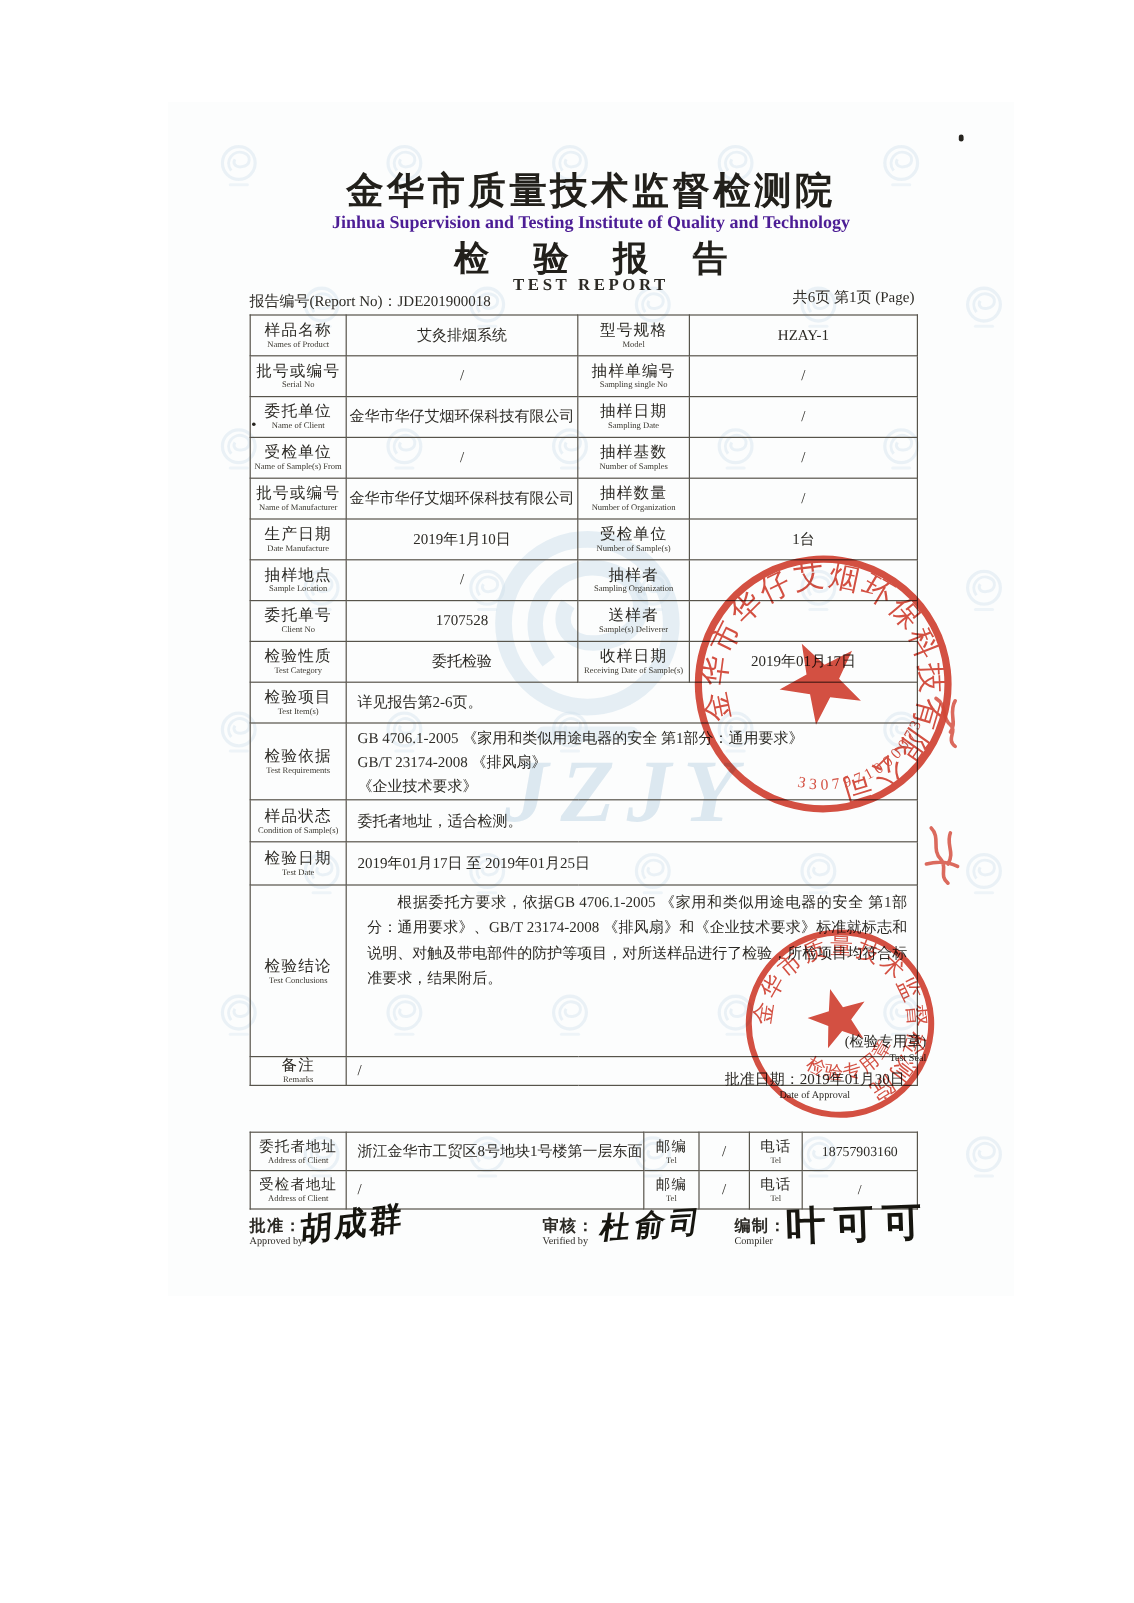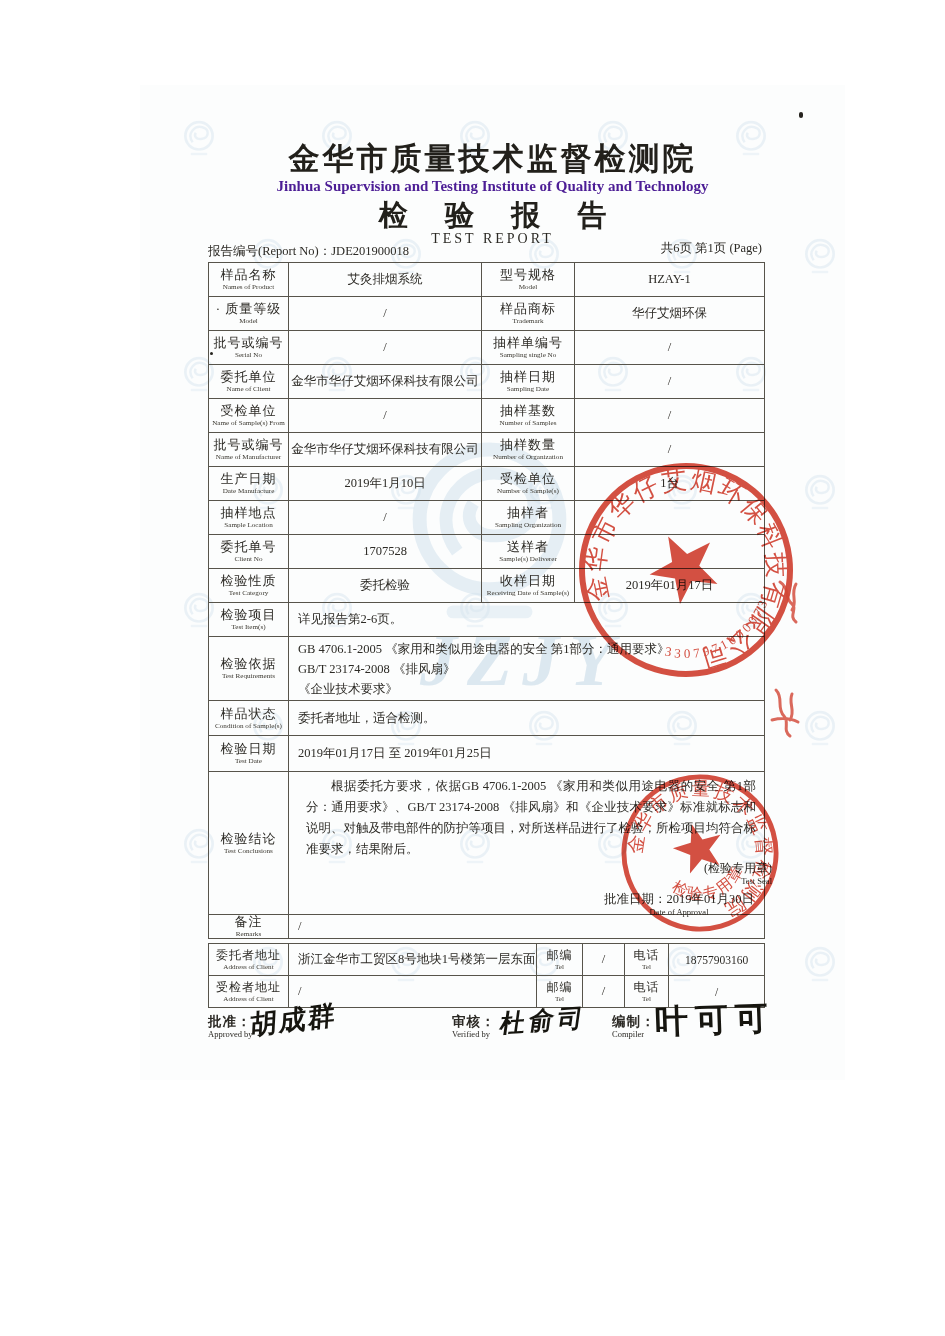--- a/index.html
+++ b/index.html
@@ -6,21 +6,21 @@
   .canvas{position:relative;width:945px;height:1336px;background:#ffffff;overflow:hidden;
           font-family:"Liberation Serif","DejaVu Serif",serif;color:#2c2a25;}
   .page{position:absolute;left:140px;top:85px;width:705px;height:995px;background:#fcfdfd;}
   .wm-layer{position:absolute;left:0;top:0;width:945px;height:1336px;pointer-events:none;}
   .abs{position:absolute;}
   .center{text-align:center;}
   
   .org-cn{left:140px;top:138px;width:705px;font-size:31px;font-weight:bold;letter-spacing:3px;color:#22201b;}
   .org-en{left:140px;top:178px;width:705px;font-size:15px;font-weight:bold;color:#4c1d95;}
   .title-cn{left:140px;top:196px;width:705px;font-size:29px;font-weight:bold;letter-spacing:15px;text-indent:15px;color:#22201b;}
-  .title-en{left:140px;top:231px;width:705px;font-size:14px;font-weight:normal;letter-spacing:3px;}
+  .title-en{left:140px;top:231px;width:705px;font-size:14px;font-weight:bold;letter-spacing:3px;}
   .meta-left{left:208px;top:243px;font-size:12.5px;}
   .meta-right{left:562px;top:240px;width:200px;text-align:right;font-size:12.5px;}
   
   table{border-collapse:collapse;table-layout:fixed;background:transparent;}
   .tbl{position:absolute;left:208px;width:556px;}
   .t1{top:262px;}
   .t2{top:944px;}
   td{border:1px solid #57544b;padding:0;vertical-align:middle;overflow:hidden;}
   .lab{text-align:center;}
   .lab .cn{font-size:13px;line-height:14px;letter-spacing:1px;}
@@ -132,32 +132,20 @@
           </td>
           <td class="val">艾灸排烟系统</td>
           <td class="lab">
             <div class="cn">型号规格</div>
             <div class="en">Model</div>
           </td>
           <td class="val">HZAY-1</td>
         </tr>
         <tr class="h34">
           <td class="lab">
-            <div class="cn">· 质量等级</div>
-            <div class="en">Model</div>
-          </td>
-          <td class="val">/</td>
-          <td class="lab">
-            <div class="cn">样品商标</div>
-            <div class="en">Trademark</div>
-          </td>
-          <td class="val">华仔艾烟环保</td>
-        </tr>
-        <tr class="h34">
-          <td class="lab">
             <div class="cn">批号或编号</div>
             <div class="en">Serial No</div>
           </td>
           <td class="val">/</td>
           <td class="lab">
             <div class="cn">抽样单编号</div>
             <div class="en">Sampling single No</div>
           </td>
           <td class="val">/</td>
         </tr>

